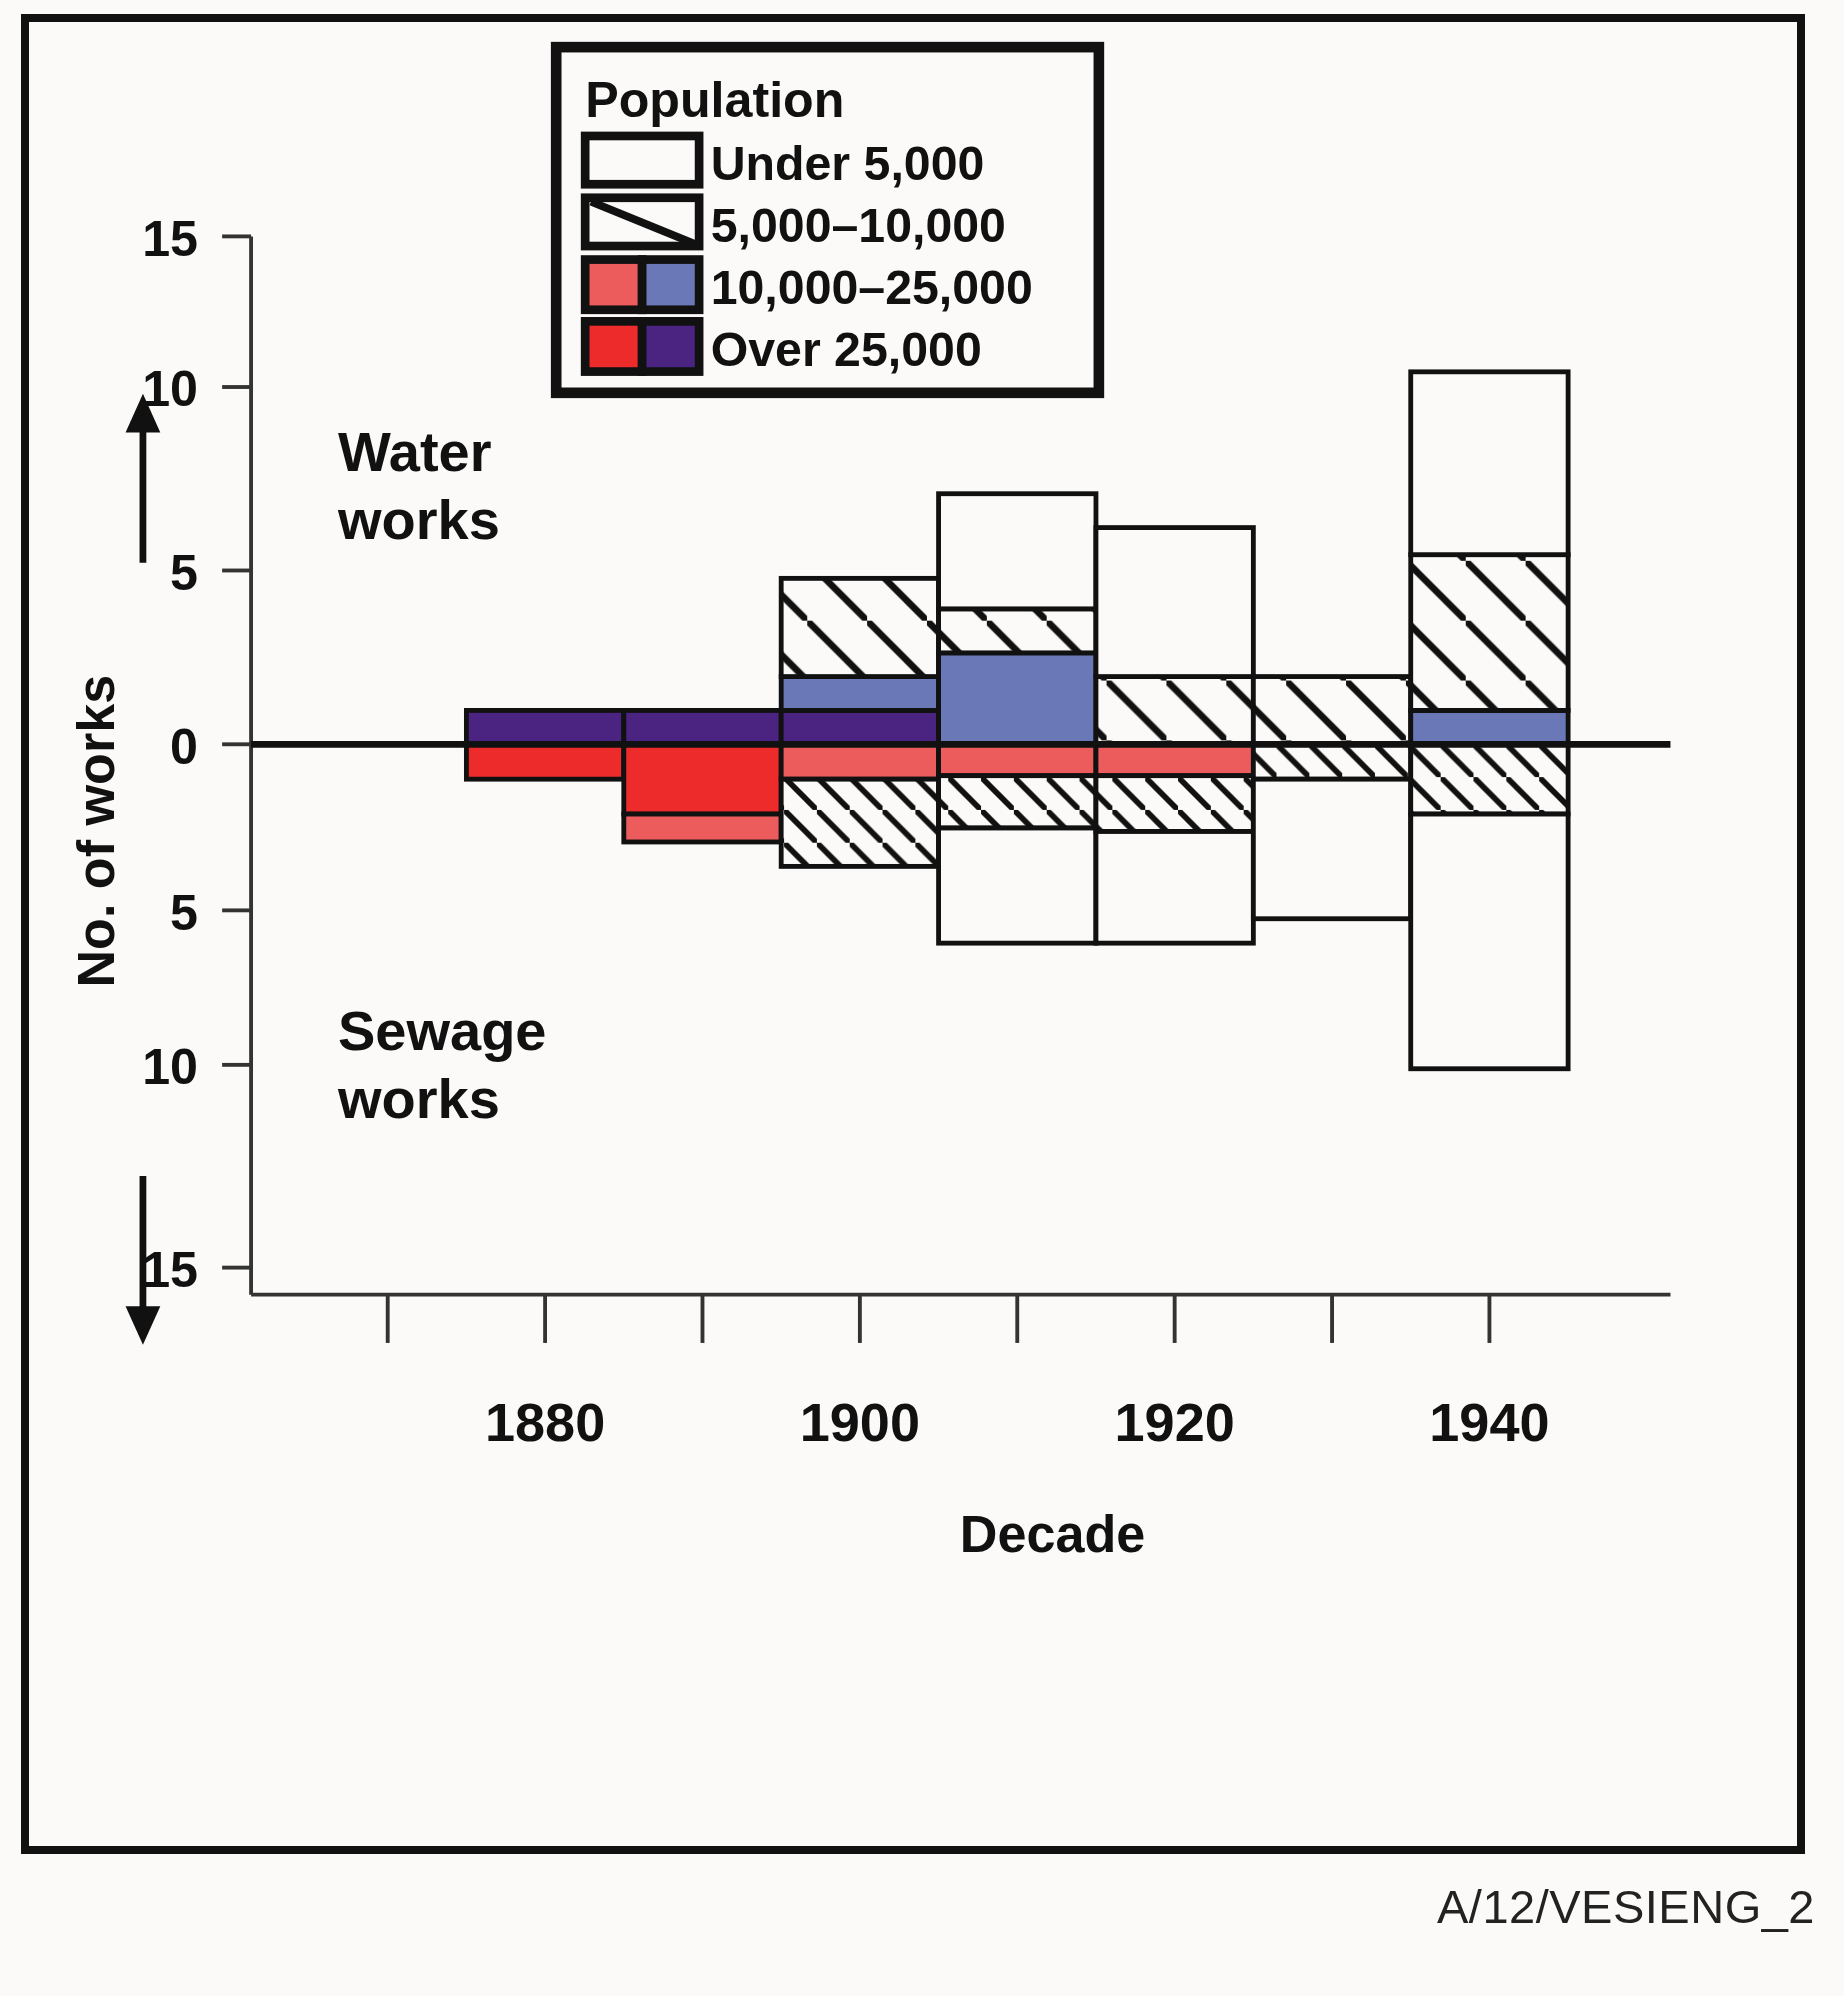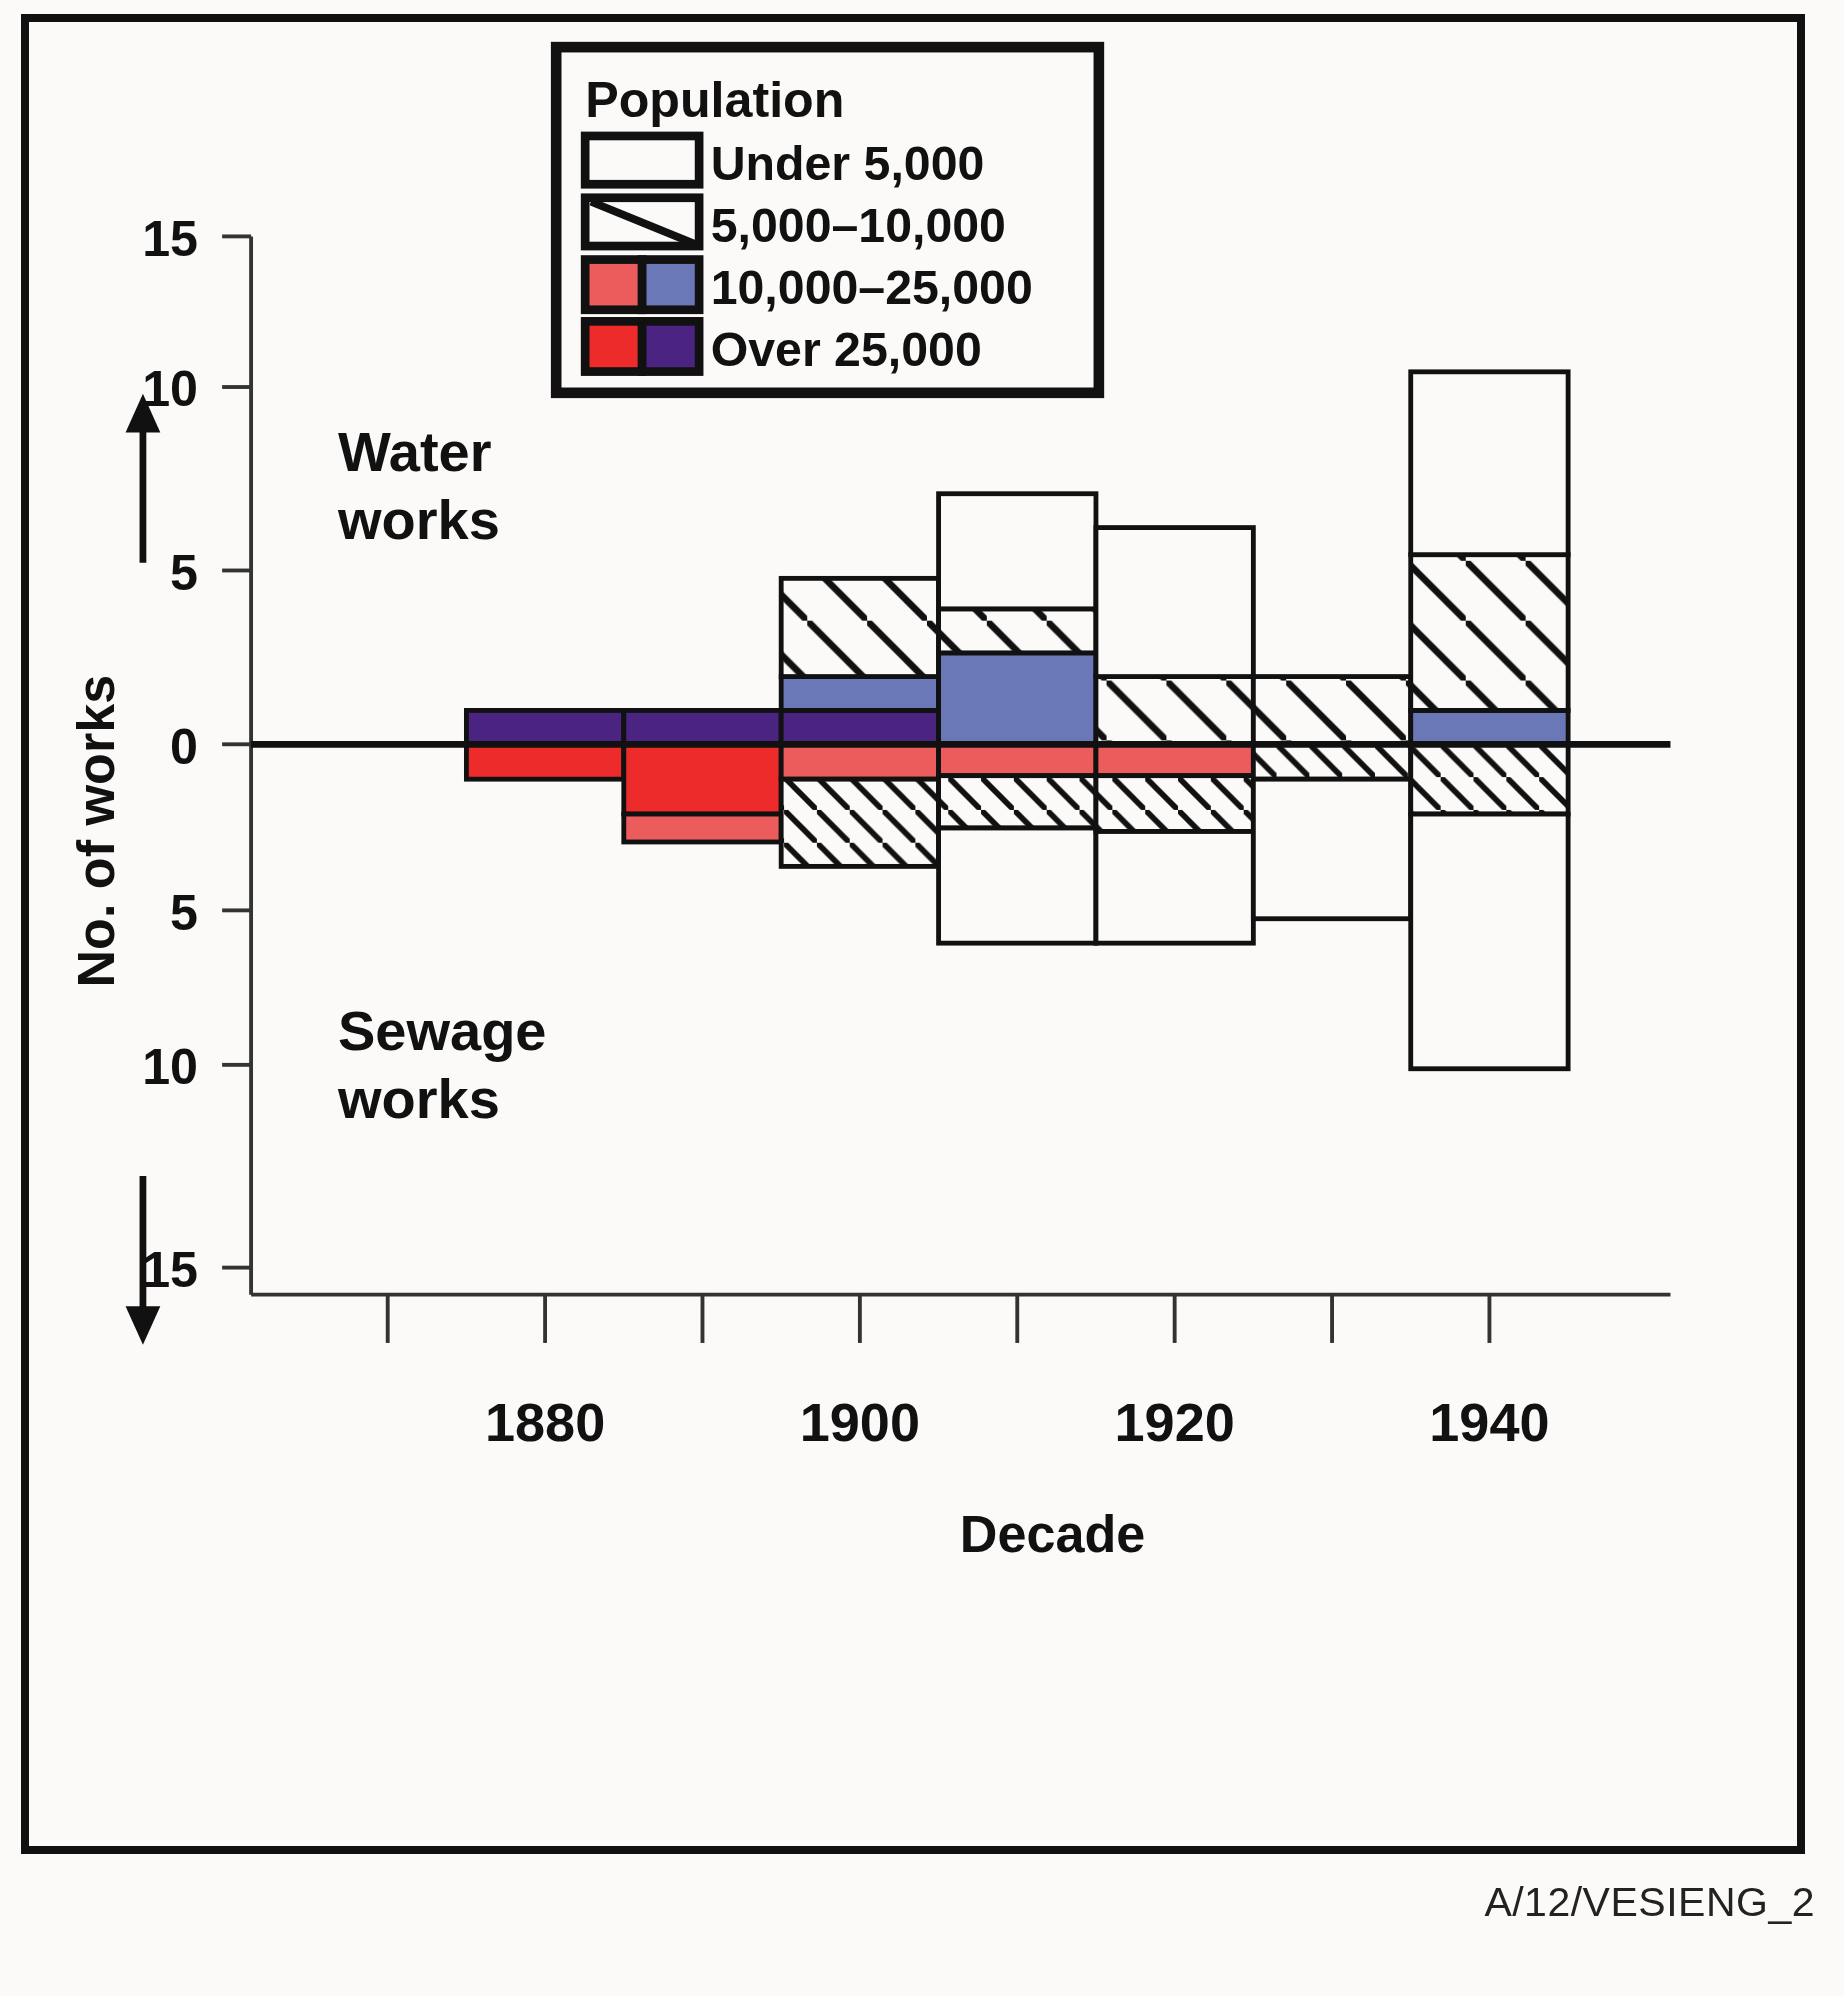--- a/index.html
+++ b/index.html
@@ -1,19 +1,19 @@
 <!DOCTYPE html>
 <html><head>
 <meta charset="utf-8">
 <style>
   html,body{margin:0;padding:0;background:#fff;}
   body{font-family:"Liberation Sans",sans-serif;}
   #page{position:relative;width:1844px;height:1997px;background:#fbfaf8;overflow:hidden;}
   #frame{position:absolute;left:21px;top:13.5px;width:1784px;height:1840px;border:8.7px solid #111;background:#fbfaf8;box-sizing:border-box;}
-  #caption{position:absolute;right:29px;top:1879px;font-size:41px;color:#222;font-family:"Liberation Sans",sans-serif;letter-spacing:0.5px;}
+  #caption{position:absolute;right:29px;top:1879px;font-size:47px;color:#222;font-family:"Liberation Sans",sans-serif;letter-spacing:0.5px;}
   svg{display:block;}
   .axis-num{font-size:52px;font-weight:bold;fill:#111;font-family:"Liberation Sans",sans-serif;}
   .tickyear{font-size:56px;font-weight:bold;fill:#111;font-family:"Liberation Sans",sans-serif;}
   .annot{font-size:58px;font-weight:bold;fill:#111;font-family:"Liberation Sans",sans-serif;}
   .axlabel{font-size:54px;font-weight:bold;fill:#111;font-family:"Liberation Sans",sans-serif;}
   .legend-title{font-size:52px;font-weight:bold;fill:#111;font-family:"Liberation Sans",sans-serif;}
   .legend-label{font-size:50px;font-weight:bold;fill:#111;font-family:"Liberation Sans",sans-serif;}
 </style>
 </head>
 <body>

